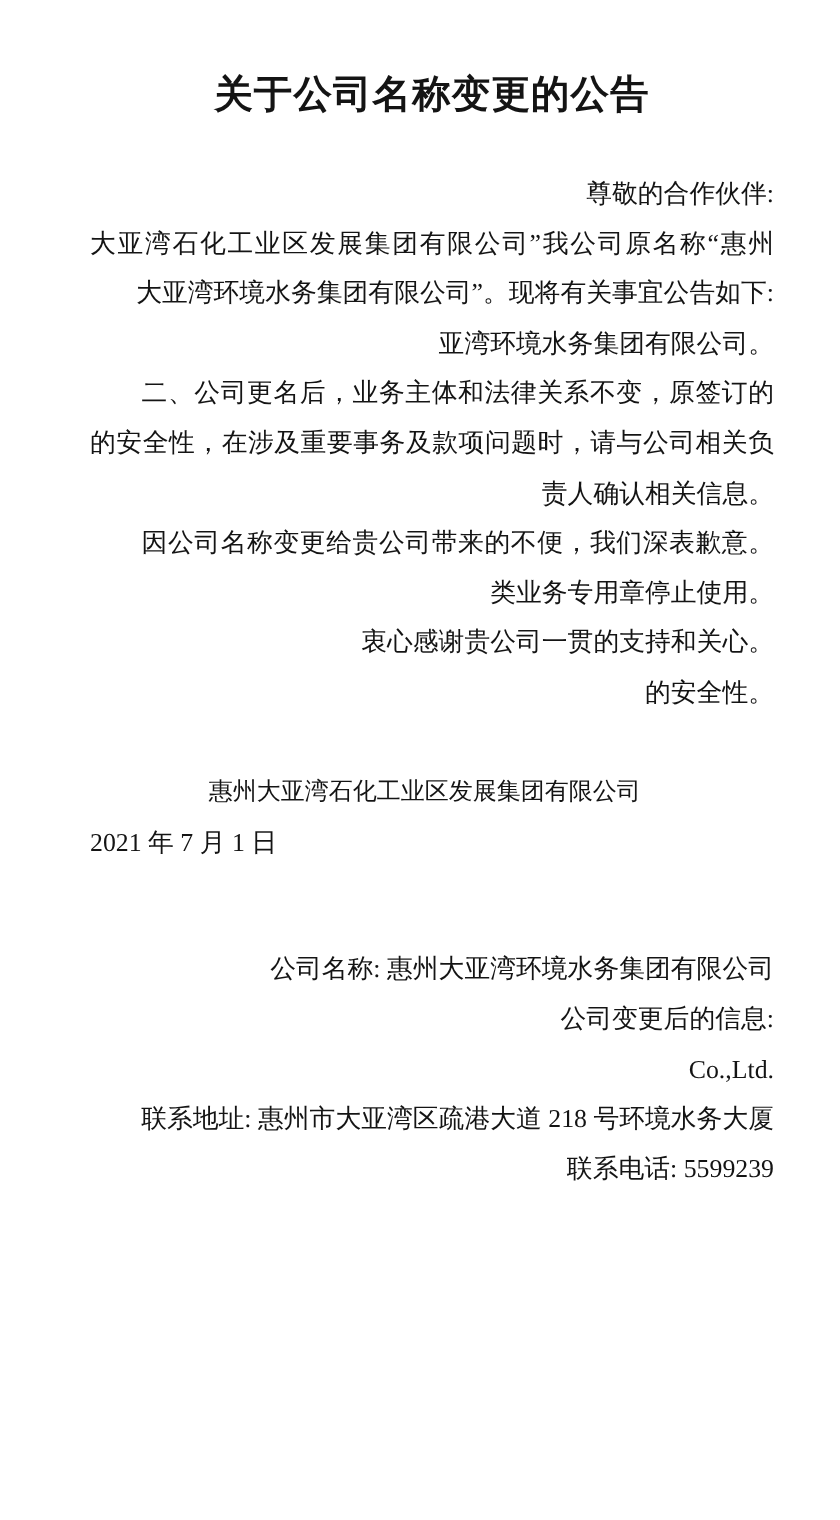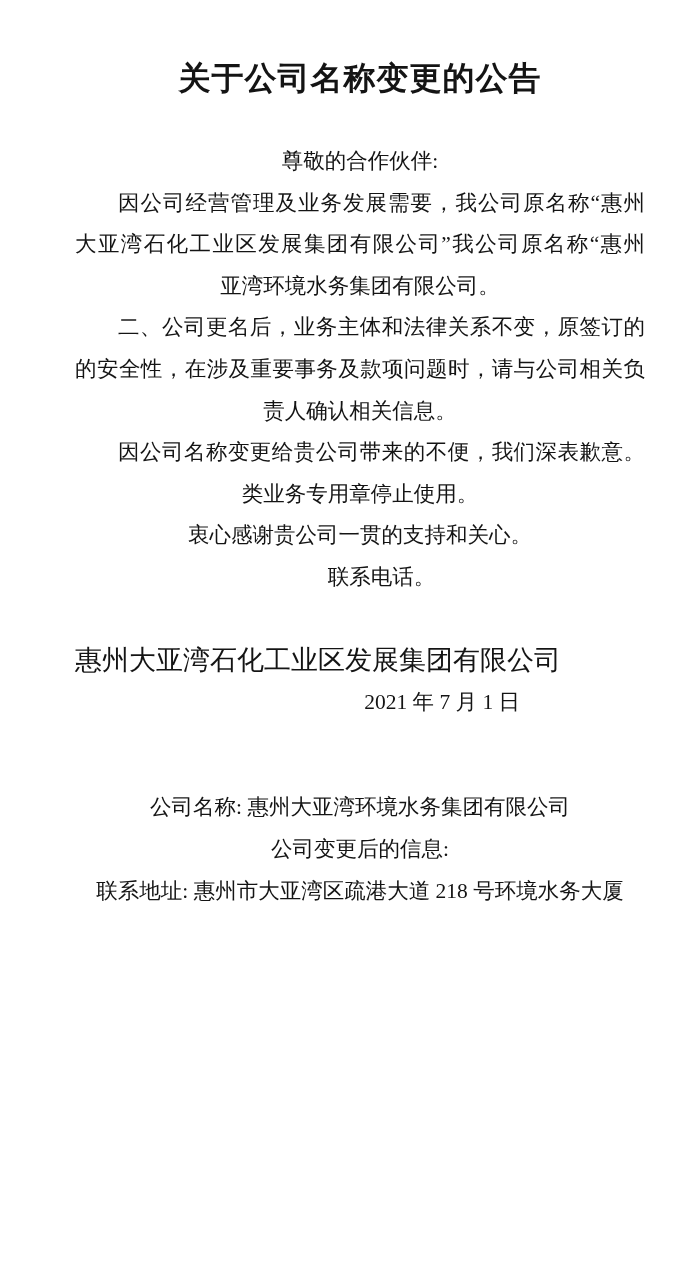--- a/index.html
+++ b/index.html
@@ -27,82 +27,83 @@
     text-align: center;
     letter-spacing: 1px;
   }
   .body-block {
     margin-top: 45px;
   }
   .line {
     font-size: 21.5px;
     line-height: 41.6px;
     white-space: pre-wrap;
-    text-align: center;
+    text-align: right;
   }
   .line.indent {
     text-indent: 2em;
   }
   .line.fill {
     text-align: justify;
     text-align-last: justify;
     -webkit-text-align-last: justify;
     text-justify: inter-ideograph;
   }
   .spacer-line {
     height: 41.6px;
   }
   .sig-company {
-    font-size: 27px;
+    font-size: 20px;
     line-height: 41.6px;
-    text-align: left;
+    text-align: center;
     margin-right: 12px;
     white-space: pre;
   }
   .sig-date {
     font-size: 21.5px;
     line-height: 41.6px;
-    text-align: right;
     margin-right: 125px;
     white-space: pre;
   }
   .section-gap {
     height: 64px;
   }
 </style>
 </head>
 <body>
 
 <div class="page">
 
   <h1 class="title">关于公司名称变更的公告</h1>
 
   <div class="body-block">
 
   <div class="line">尊敬的合作伙伴:</div>
-      <div class="line indent fill">因公司经营管理及业务发展需要，我公司原名称“惠州</div>
       <div class="line fill">大亚湾石化工业区发展集团有限公司”我公司原名称“惠州</div>
+      <div class="line">大亚湾环境水务集团有限公司”。现将有关事宜公告如下:</div>
       <div class="line">亚湾环境水务集团有限公司。</div>
       <div class="line indent fill">二、公司更名后，业务主体和法律关系不变，原签订的</div>
       <div class="line fill">的安全性，在涉及重要事务及款项问题时，请与公司相关负</div>
       <div class="line">责人确认相关信息。</div>
       <div class="line indent fill">因公司名称变更给贵公司带来的不便，我们深表歉意。</div>
       <div class="line">类业务专用章停止使用。</div>
       <div class="line">衷心感谢贵公司一贯的支持和关心。</div>
-      <div class="line indent">联系电话。</div>
+      <div class="line indent">的安全性。</div>
     </div>
 
   <div class="spacer-line"></div>
 
   <div class="sig-company">惠州大亚湾石化工业区发展集团有限公司</div>
 
   <div class="sig-date">2021 年 7 月 1 日</div>
 
   <div class="section-gap"></div>
 
   <div class="info-block">
 
   <div class="line">公司名称: 惠州大亚湾环境水务集团有限公司</div>
       <div class="line">公司变更后的信息:</div>
+      <div class="line">Co.,Ltd.</div>
       <div class="line">联系地址: 惠州市大亚湾区疏港大道 218 号环境水务大厦</div>
+      <div class="line">联系电话: 5599239</div>
     </div>
 
 </div>
 
 </body></html>

